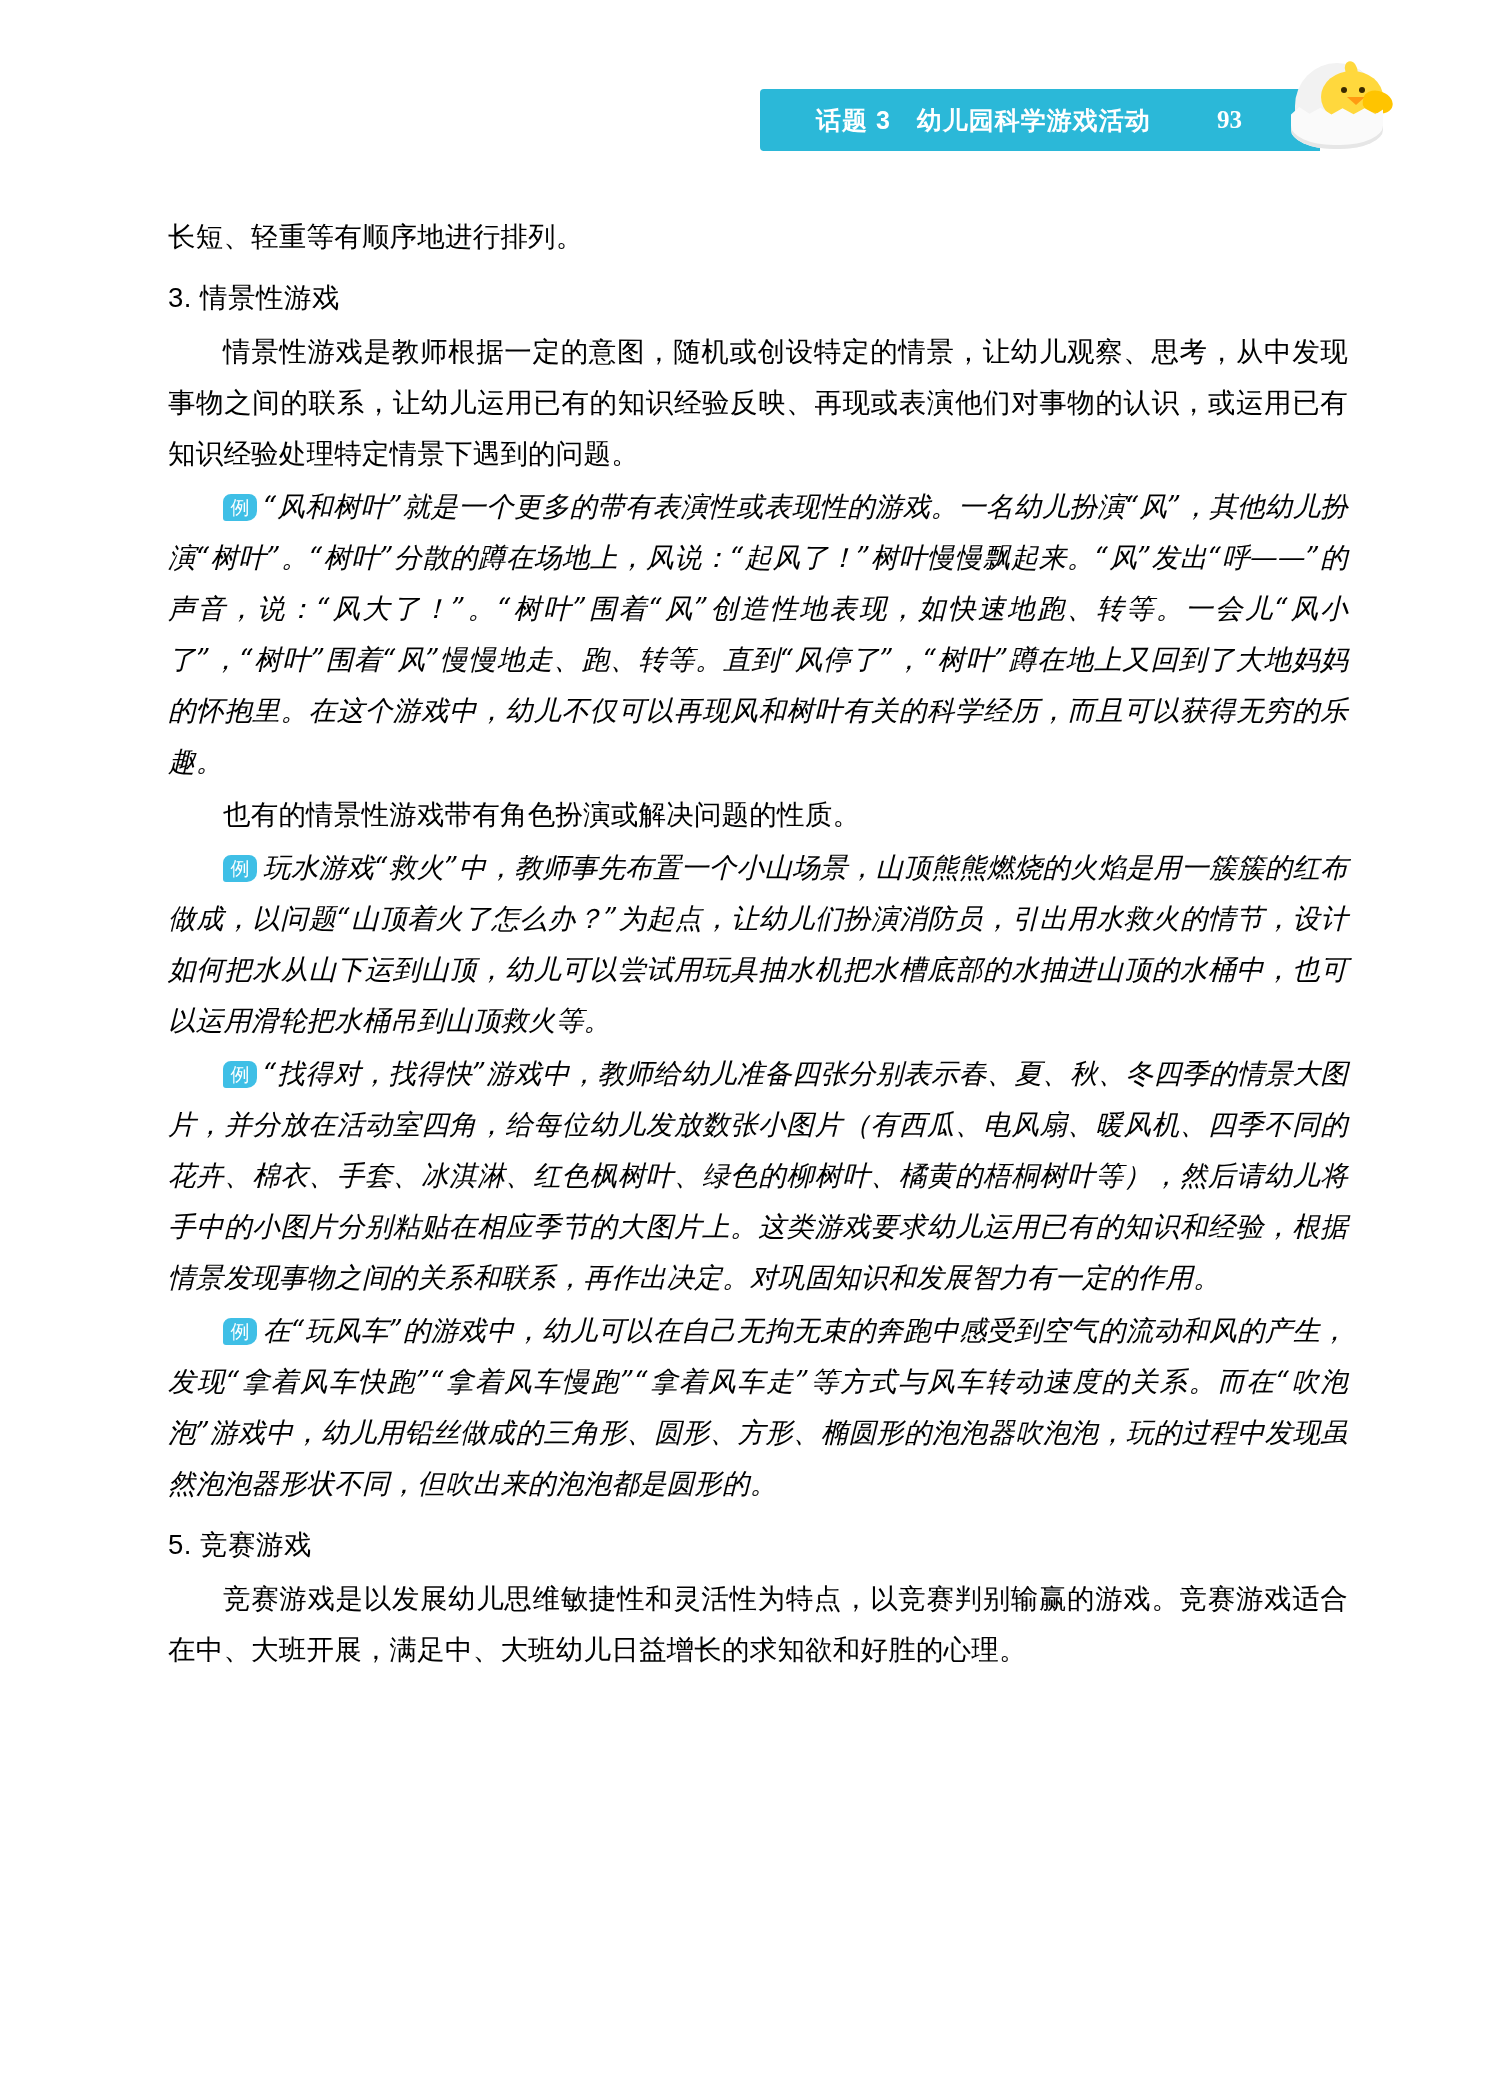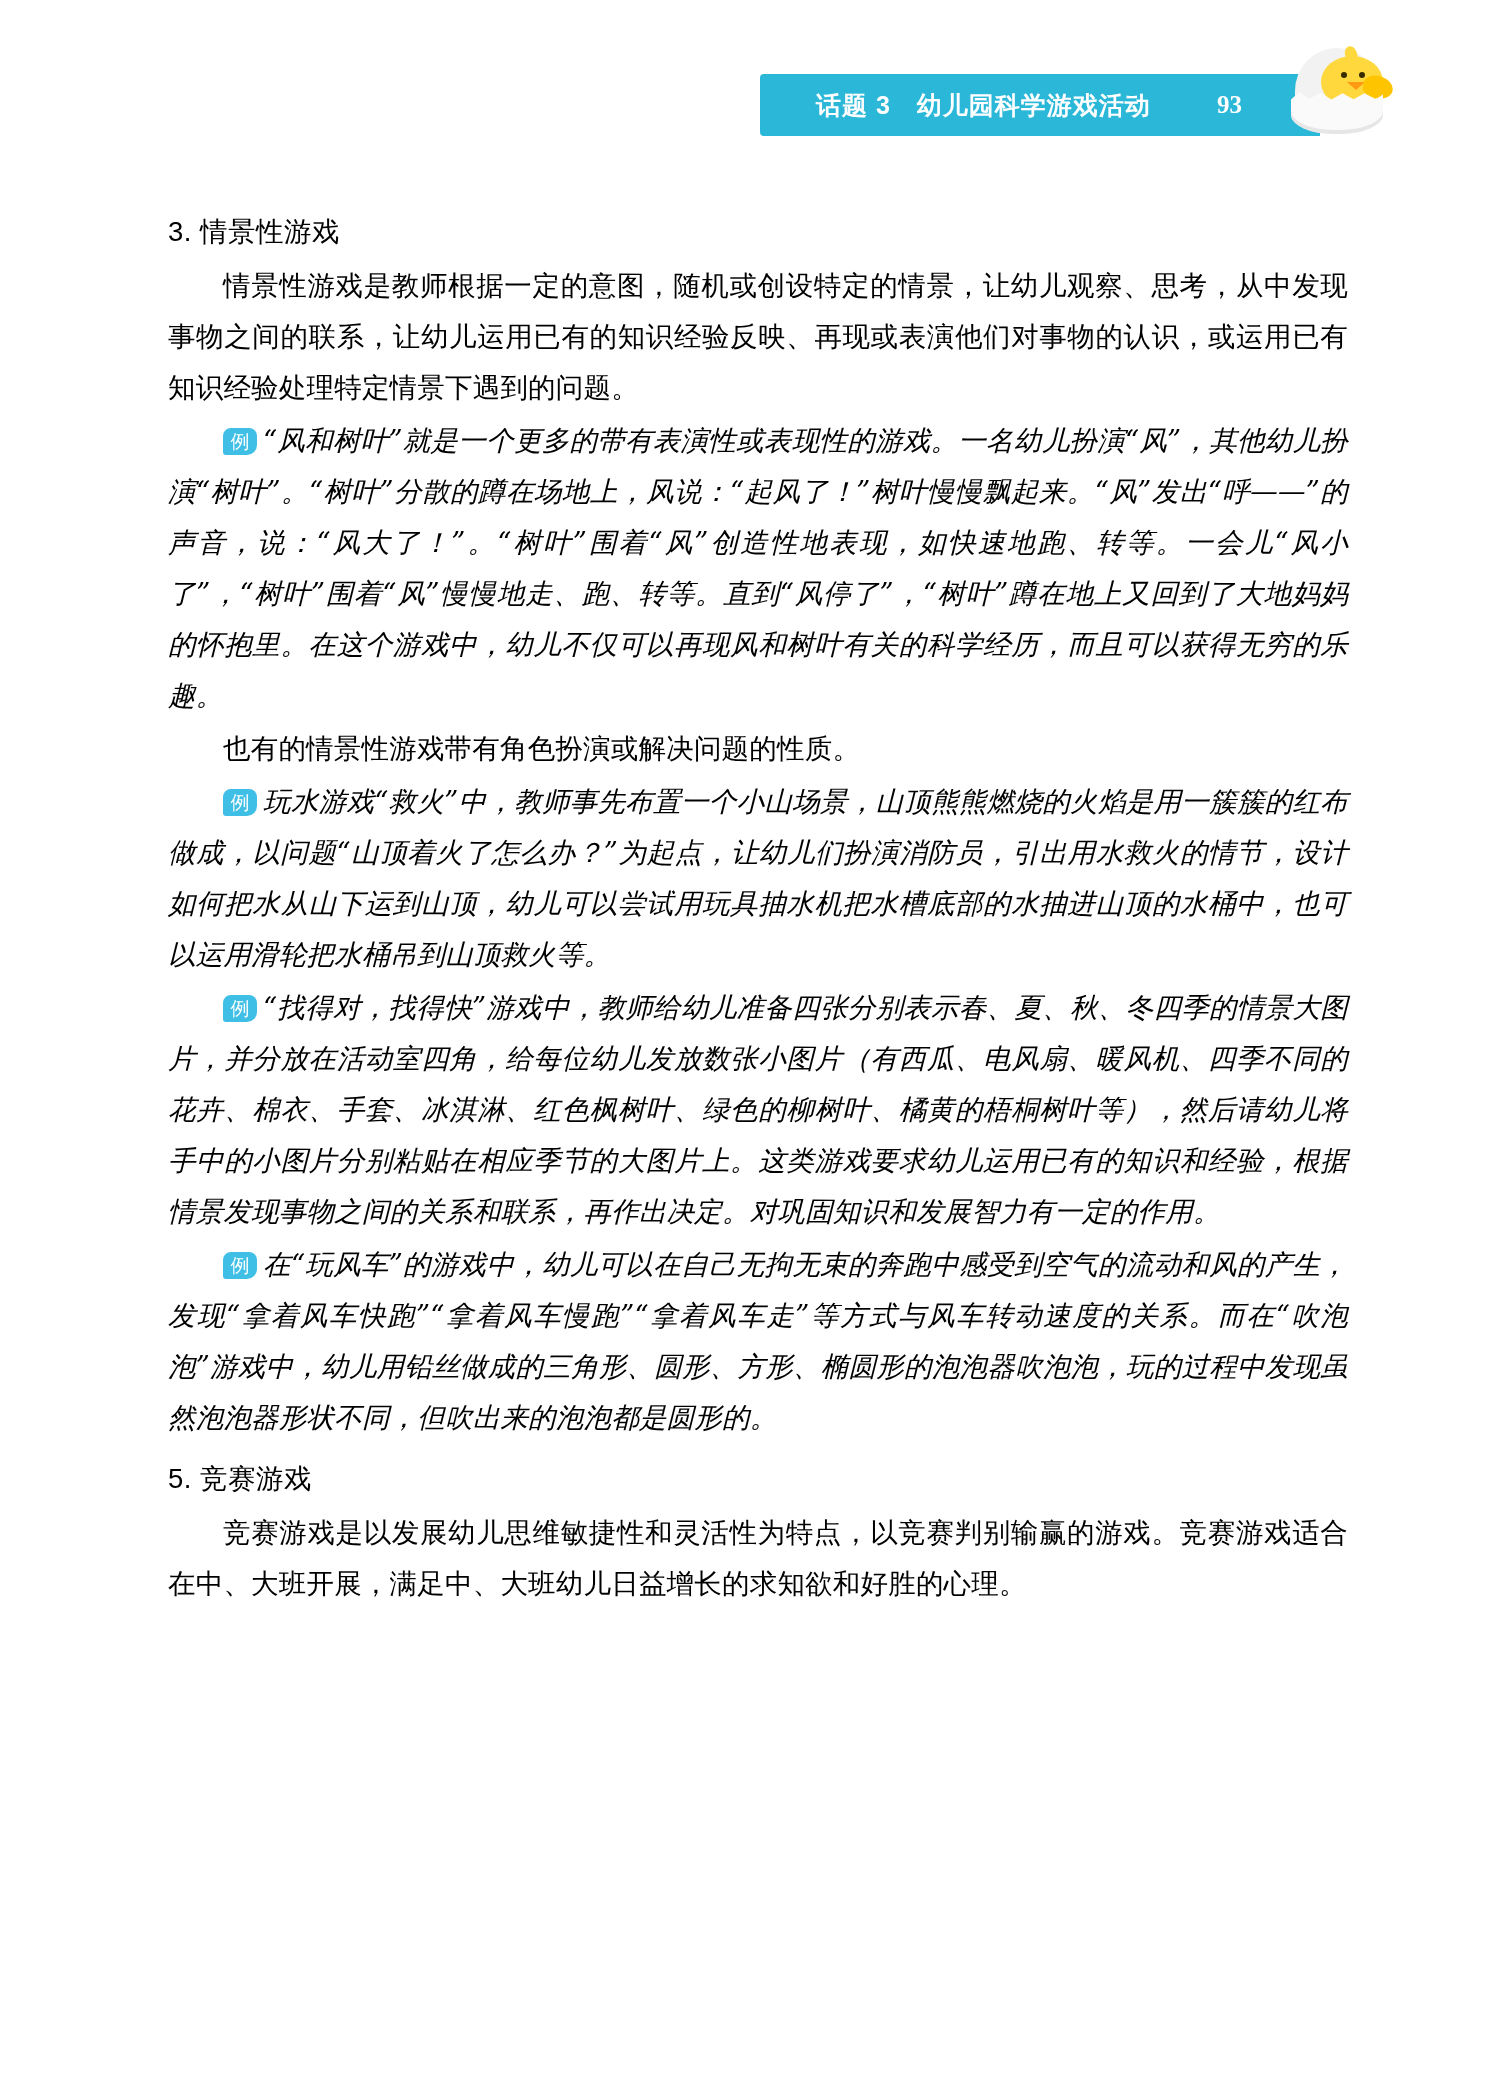--- a/index.html
+++ b/index.html
@@ -13,20 +13,21 @@
     font-family: "Liberation Serif", "DejaVu Serif", serif;
     color: #000000;
     position: relative;
     overflow: hidden;
   }
   .page {
     position: relative;
     width: 1504px;
     height: 1646px;
     box-sizing: border-box;
+    margin-top: 15px;
   }
 
   
   .header {
     position: absolute;
     top: 74px;
     left: 760px;
     width: 560px;
     height: 62px;
   }
@@ -224,20 +225,21 @@
     <div class="chick-body"></div>
     <div class="chick-eye"></div>
     <div class="chick-eye r"></div>
     <div class="chick-beak"></div>
     <div class="chick-wing"></div>
     <div class="egg-crack"></div>
   </div>
 
   <div class="content">
 
+    <p>长短、轻重等有顺序地进行排列。</p>
 
     <p class="heading">3.  情景性游戏</p>
 
     <p class="indent">情景性游戏是教师根据一定的意图，随机或创设特定的情景，让幼儿观察、思考，从中发现事物之间的联系，让幼儿运用已有的知识经验反映、再现或表演他们对事物的认识，或运用已有知识经验处理特定情景下遇到的问题。</p>
 
     <p class="example kai"><span class="ex-badge">例</span><span>“风和树叶”就是一个更多的带有表演性或表现性的游戏。一名幼儿扮演“风”，其他幼儿扮演“树叶”。“树叶”分散的蹲在场地上，风说：“起风了！”树叶慢慢飘起来。“风”发出“呼——”的声音，说：“风大了！”。“树叶”围着“风”创造性地表现，如快速地跑、转等。一会儿“风小了”，“树叶”围着“风”慢慢地走、跑、转等。直到“风停了”，“树叶”蹲在地上又回到了大地妈妈的怀抱里。在这个游戏中，幼儿不仅可以再现风和树叶有关的科学经历，而且可以获得无穷的乐趣。</span></p>
 
     <p class="indent">也有的情景性游戏带有角色扮演或解决问题的性质。</p>
 
     <p class="example kai"><span class="ex-badge">例</span><span>玩水游戏“救火”中，教师事先布置一个小山场景，山顶熊熊燃烧的火焰是用一簇簇的红布做成，以问题“山顶着火了怎么办？”为起点，让幼儿们扮演消防员，引出用水救火的情节，设计如何把水从山下运到山顶，幼儿可以尝试用玩具抽水机把水槽底部的水抽进山顶的水桶中，也可以运用滑轮把水桶吊到山顶救火等。</span></p>

